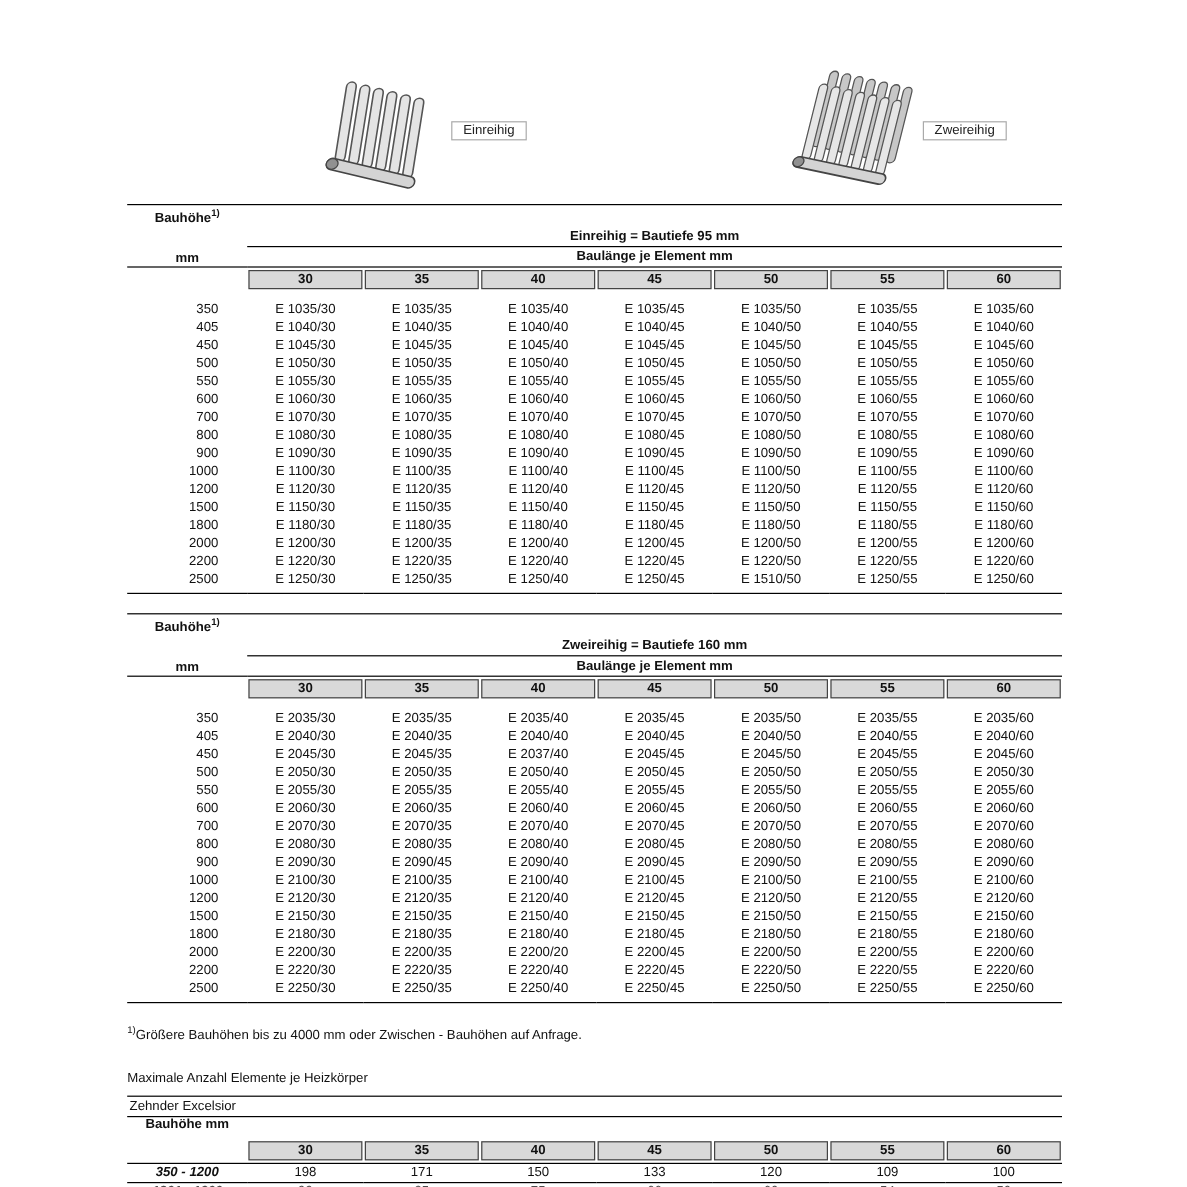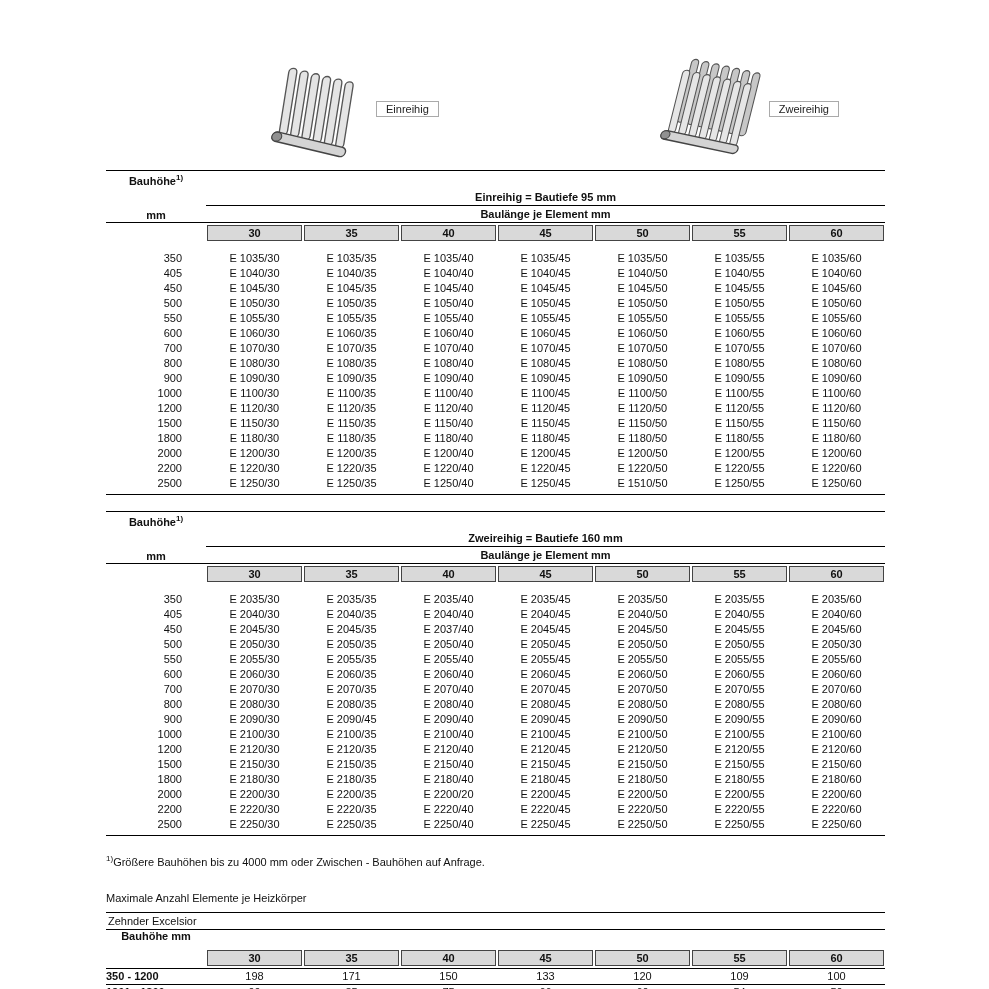--- a/index.html
+++ b/index.html
@@ -49,21 +49,21 @@
   .section-title { margin-top:22px; margin-bottom:7px; line-height:14px; }
 
   
   .tbl3 .product-row { border-top:1.5px solid #000; border-bottom:1px solid #000; line-height:16px; padding-left:2px; }
   .tbl3 .tbl-header { border-top:none; border-bottom:1px solid #000; }
   .tbl3 .tbl-corner { border-bottom:none; }
   .t3-table { width:100%; border-collapse:collapse; table-layout:fixed; border-bottom:1.5px solid #000; }
   .t3-table col.first { width:100px; }
   .t3-table tr { border-bottom:1px solid #000; }
   .t3-table td { font-size:11px; line-height:15px; text-align:center; padding:0; white-space:nowrap; }
-  .t3-table td.row-label { text-align:left; padding-right:0; font-weight:bold; }
+  .t3-table td.row-label { text-align:center; padding-right:0; font-weight:bold;font-style:italic; }
 
   .footer-note { margin-top:3px; line-height:14px; }
 </style>
 </head>
 <body>
 
 <div class="page">
 
   <div class="figures">
     <div class="figure">

